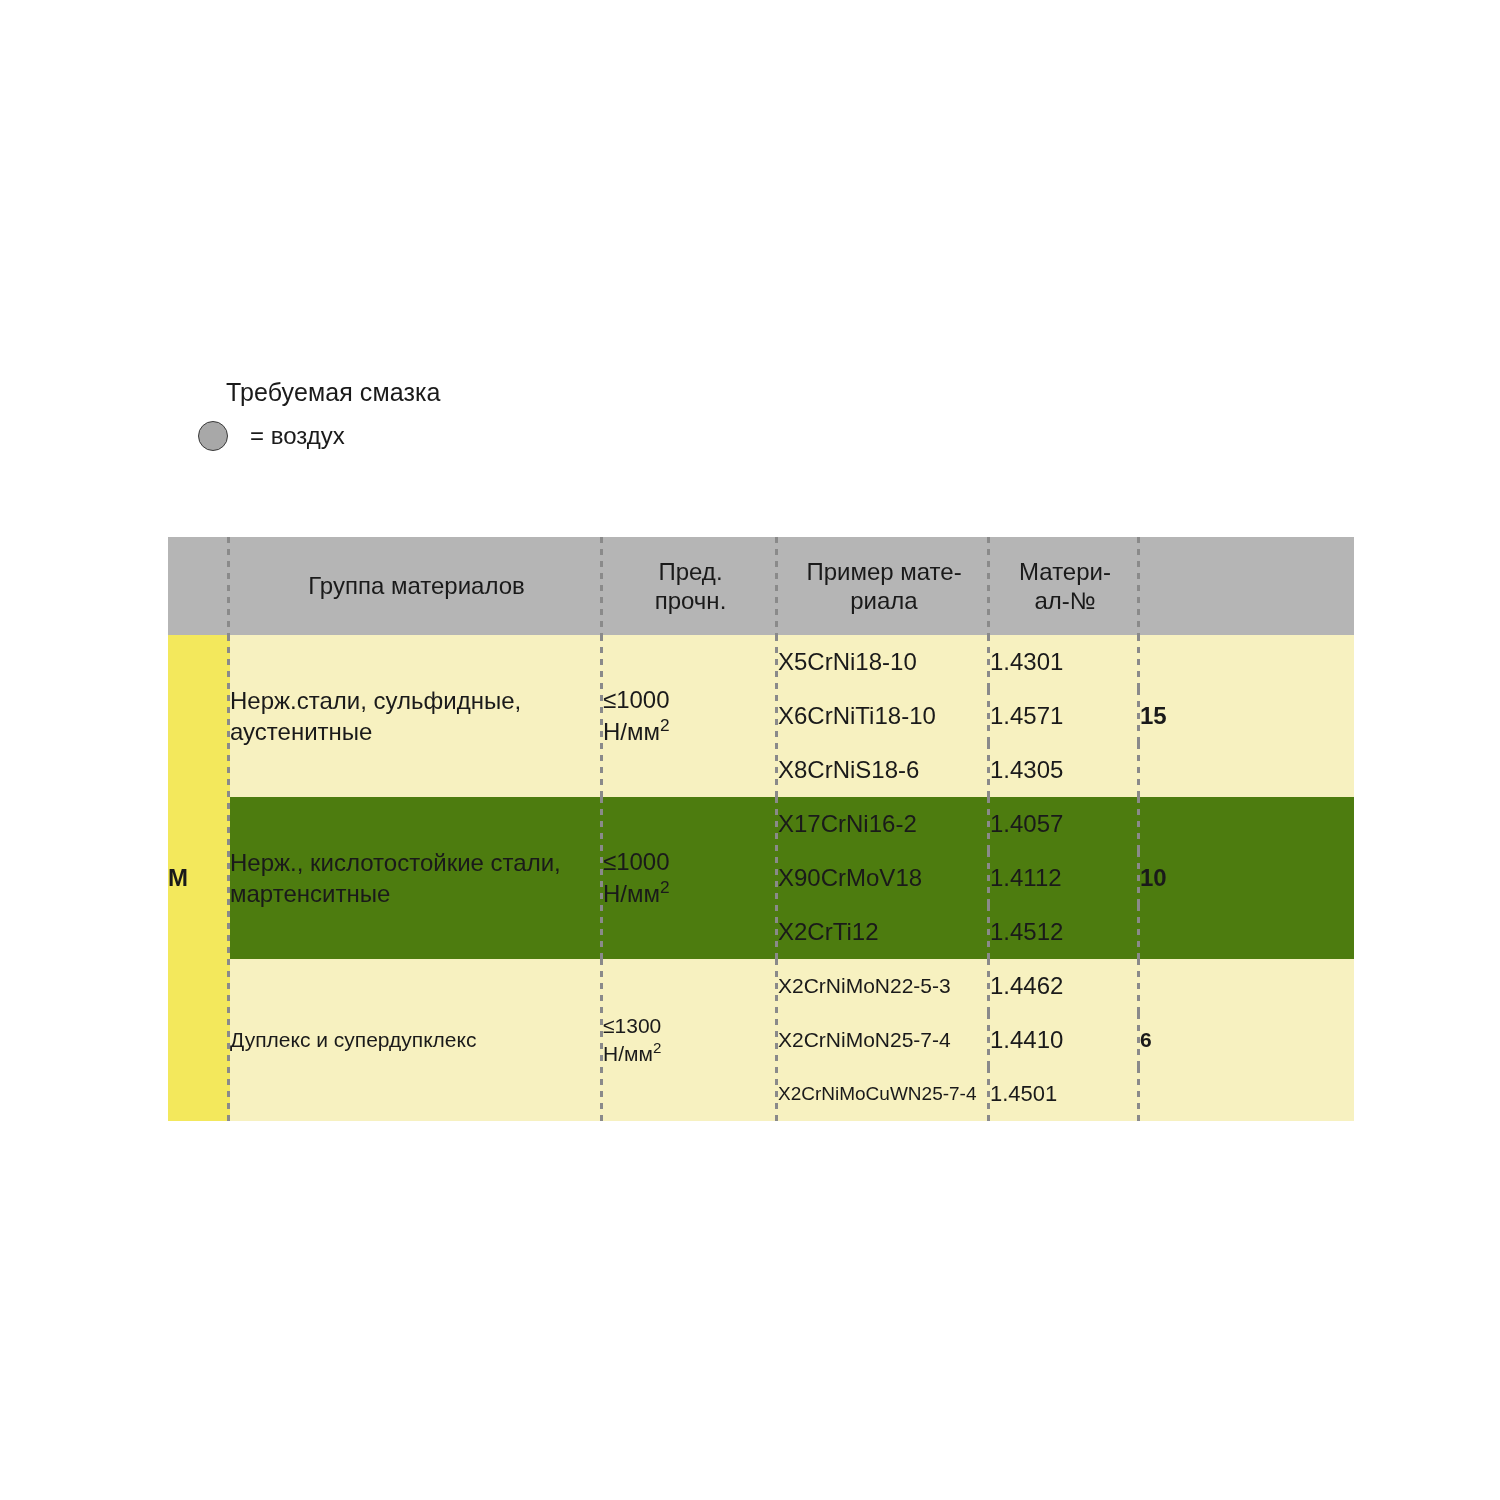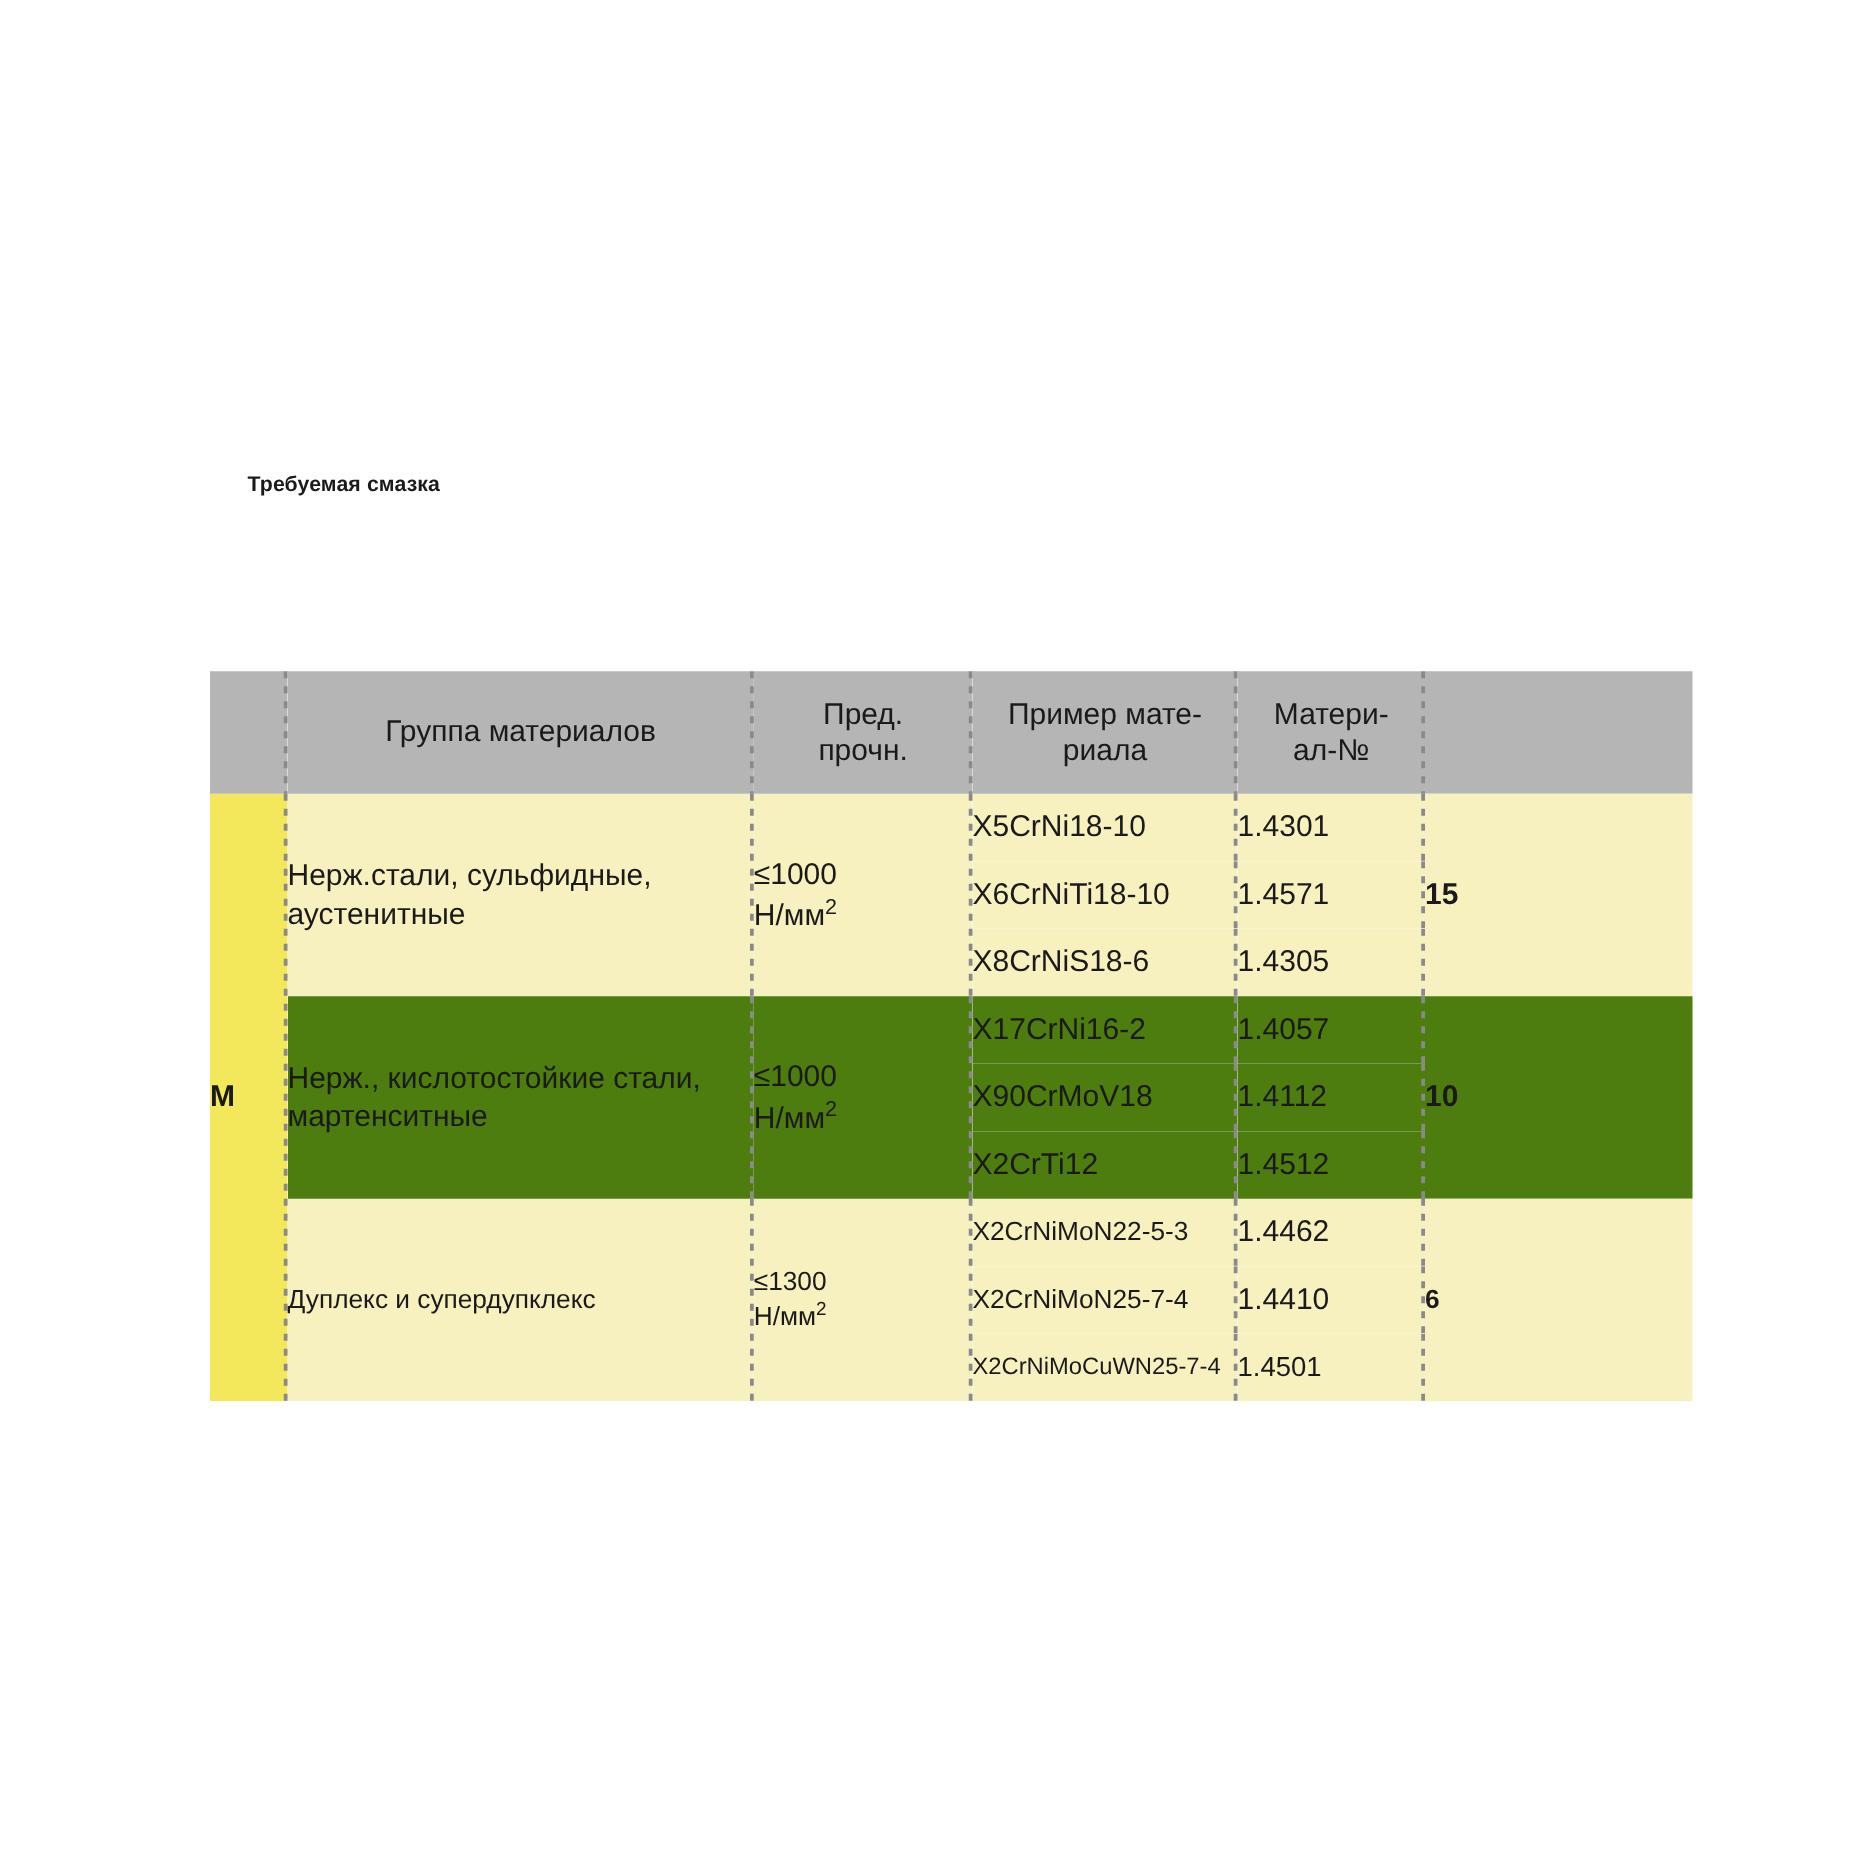--- a/index.html
+++ b/index.html
@@ -17,24 +17,25 @@
   }
 
   
   .legend {
     position: absolute;
     left: 198px;
     top: 378px;
     width: 420px;
   }
   .legend-title {
-    font-size: 17px;
-    font-weight: bold;
+    font-size: 25px;
+    font-weight: normal;
     letter-spacing: 0.1px;
     margin-bottom: 10px;
+    margin-left: 28px;
   }
   .legend-row {
     display: flex;
     align-items: center;
     height: 37px;
   }
   .legend-symbol {
     width: 44px;
     display: flex;
     align-items: center;
@@ -138,20 +139,26 @@
 
   .sup { font-size: 0.72em; vertical-align: super; }
 </style>
 </head>
 <body>
 
 <div class="legend">
   <div class="legend-title">Требуемая смазка</div>
 
 
+  <div class="legend-row">
+    <span class="legend-symbol">
+      <span class="dot-gray"></span>
+    </span>
+    <span class="legend-text">= воздух</span>
+  </div>
 
 </div>
 
 <table class="table">
   <colgroup>
     <col class="col-group">
     <col class="col-matgrp">
     <col class="col-str">
     <col class="col-ex">
     <col class="col-num">

